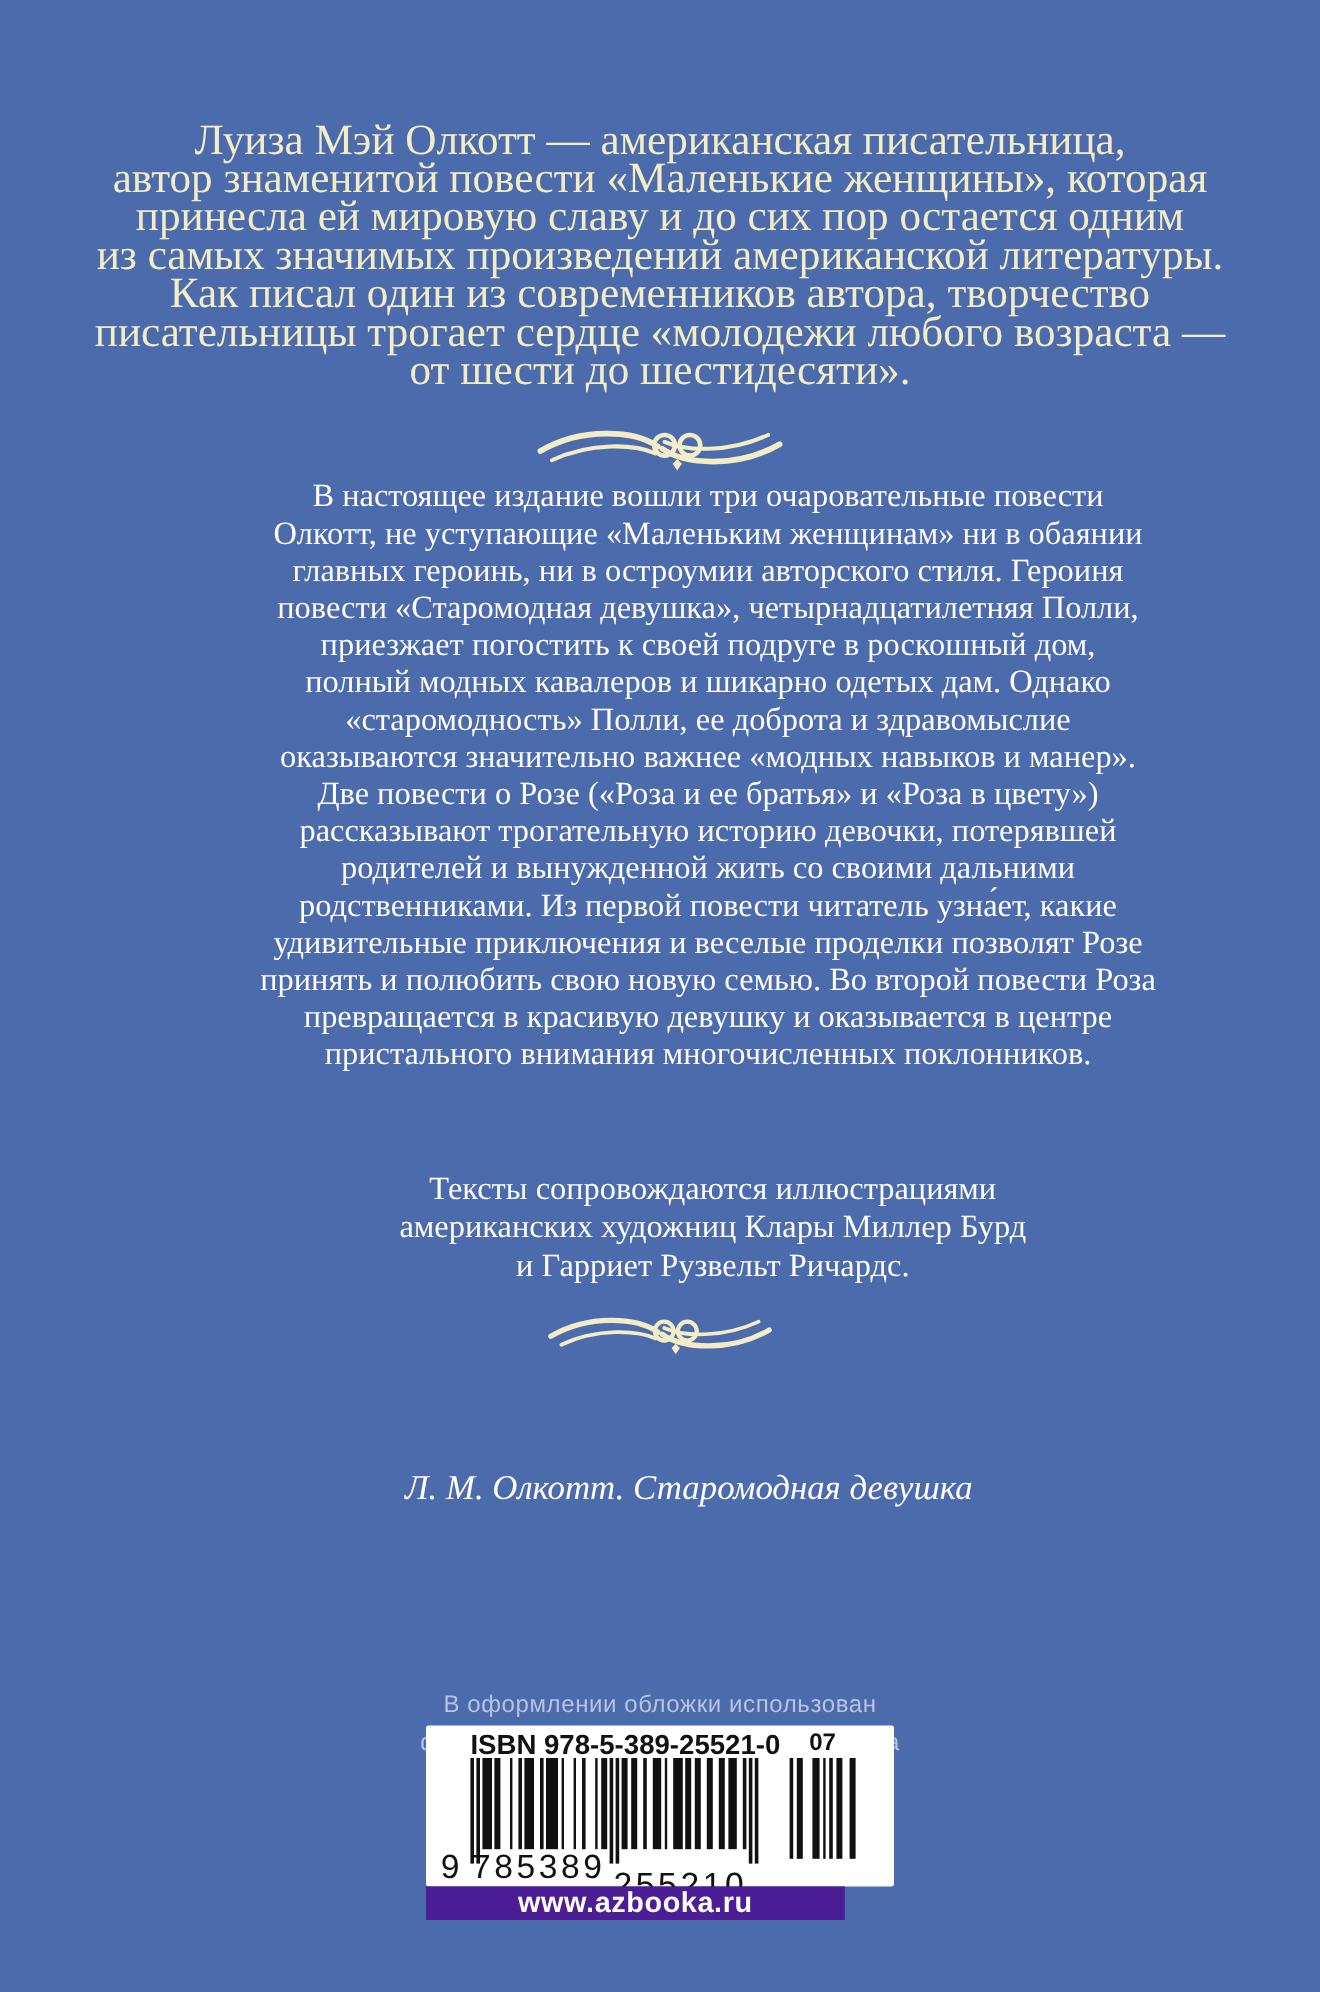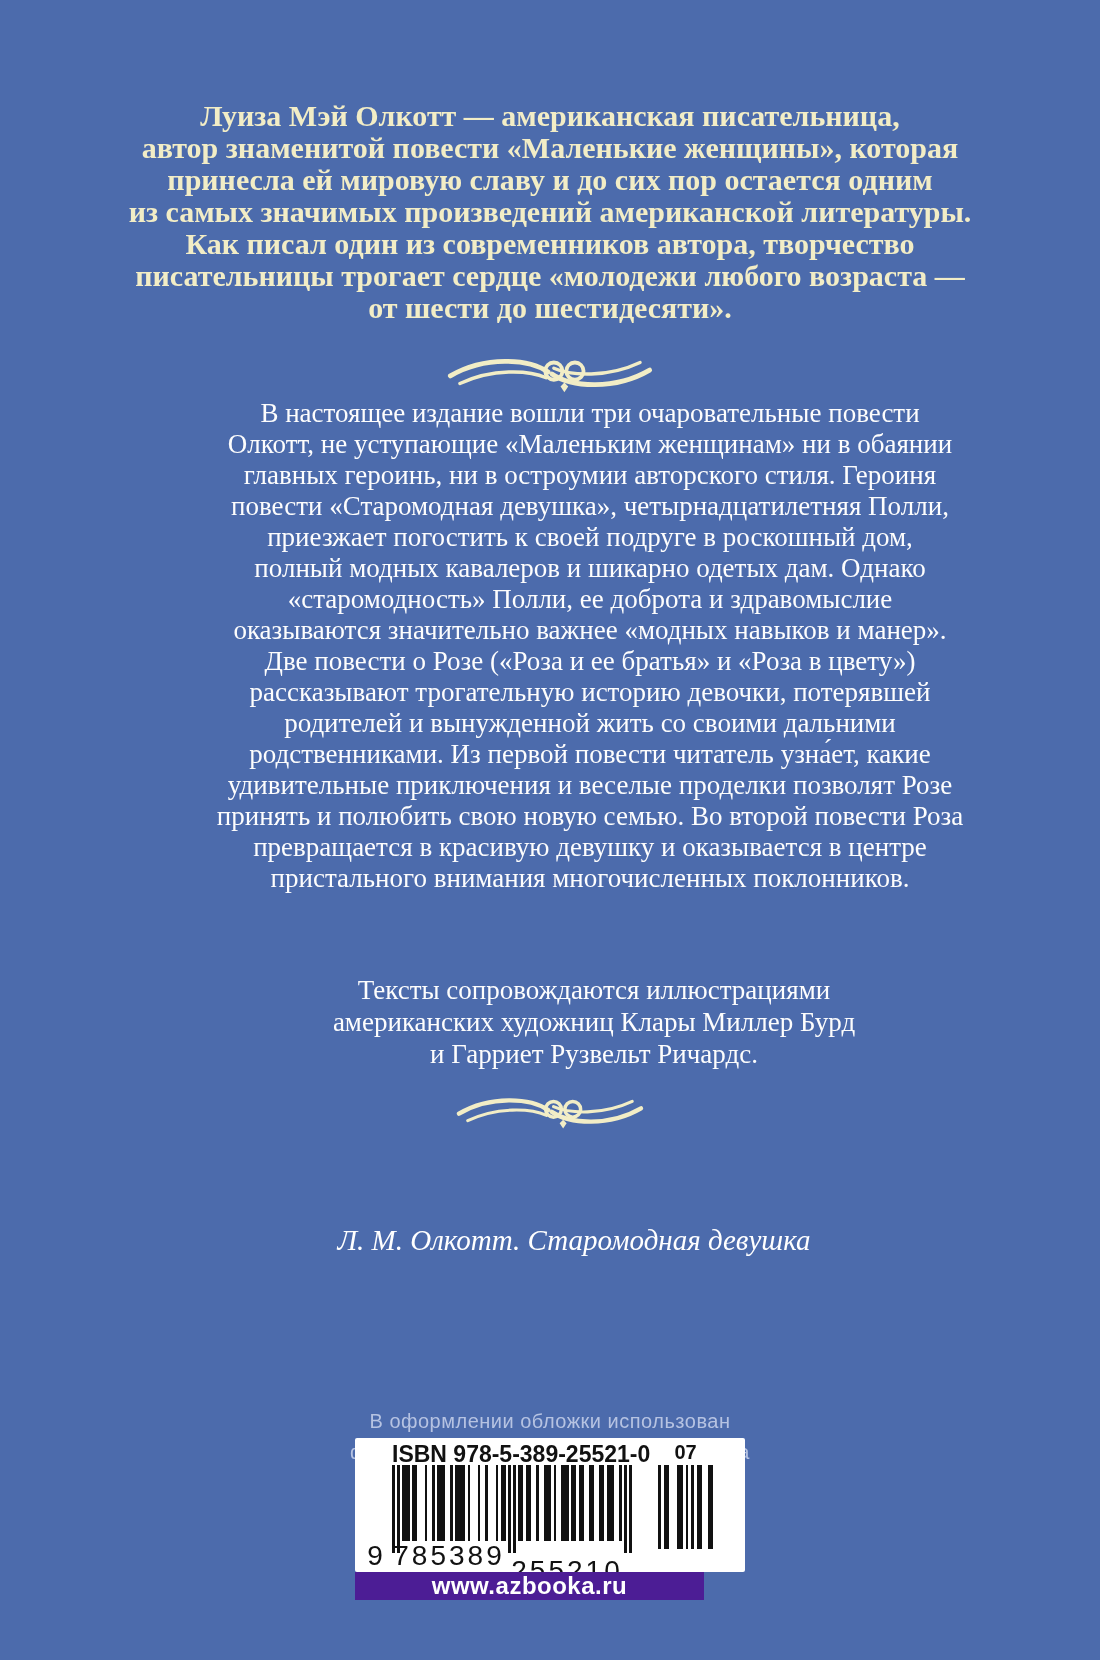--- a/index.html
+++ b/index.html
@@ -13,21 +13,21 @@
     position:relative;width:1100px;height:1660px;
     background:#4c6bac;
   }
   .centerblock{
     position:absolute;left:0;width:1100px;
     text-align:center;white-space:pre;
   }
   .intro{
     top:100px;
     color:#f2edc6;
-    font-size:30px;line-height:32px;font-weight:bold;
+    font-size:36px;line-height:32px;
   }
   .synopsis{
     top:398px;
     color:#fdfdfd;
     font-size:27px;line-height:31px;padding-left:40px;
   }
   .note{
     top:974px;
     color:#fdfdfd;
     font-size:27px;line-height:32px;padding-left:44px;

